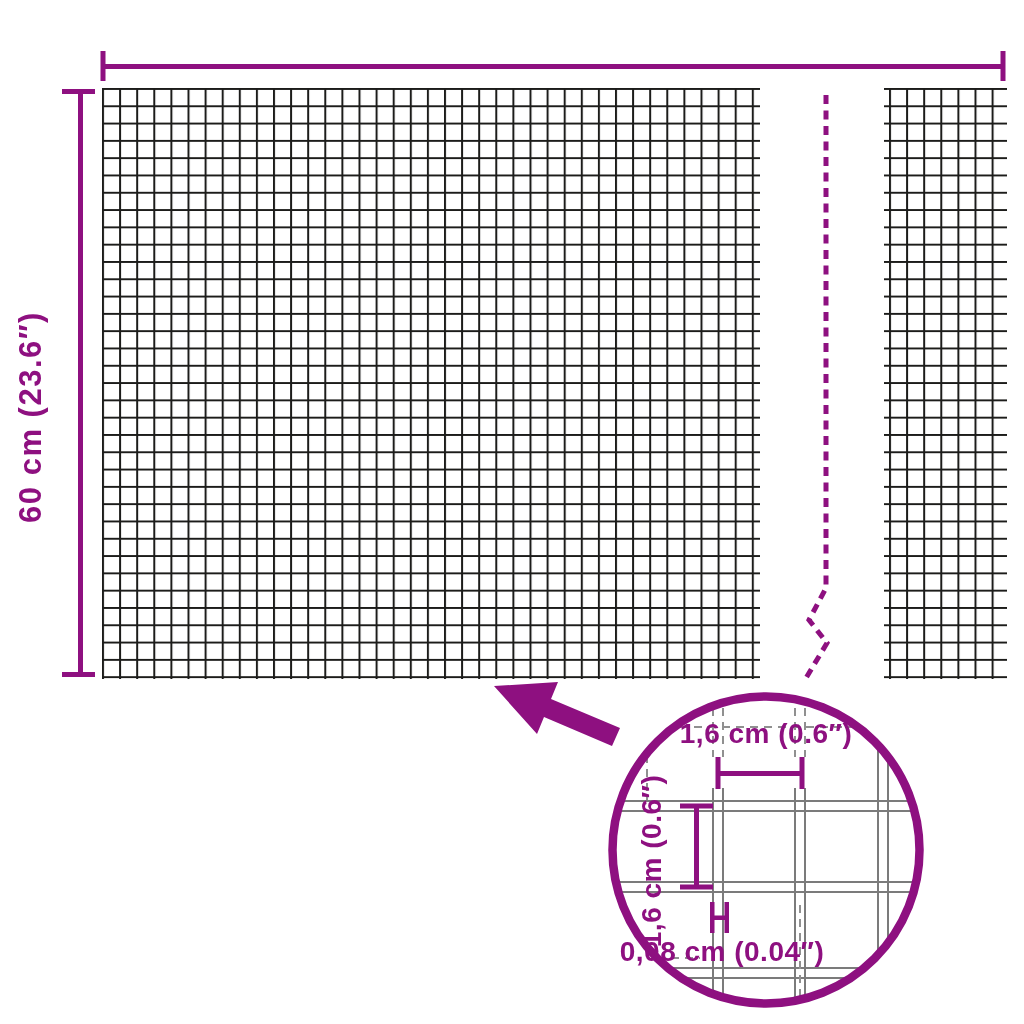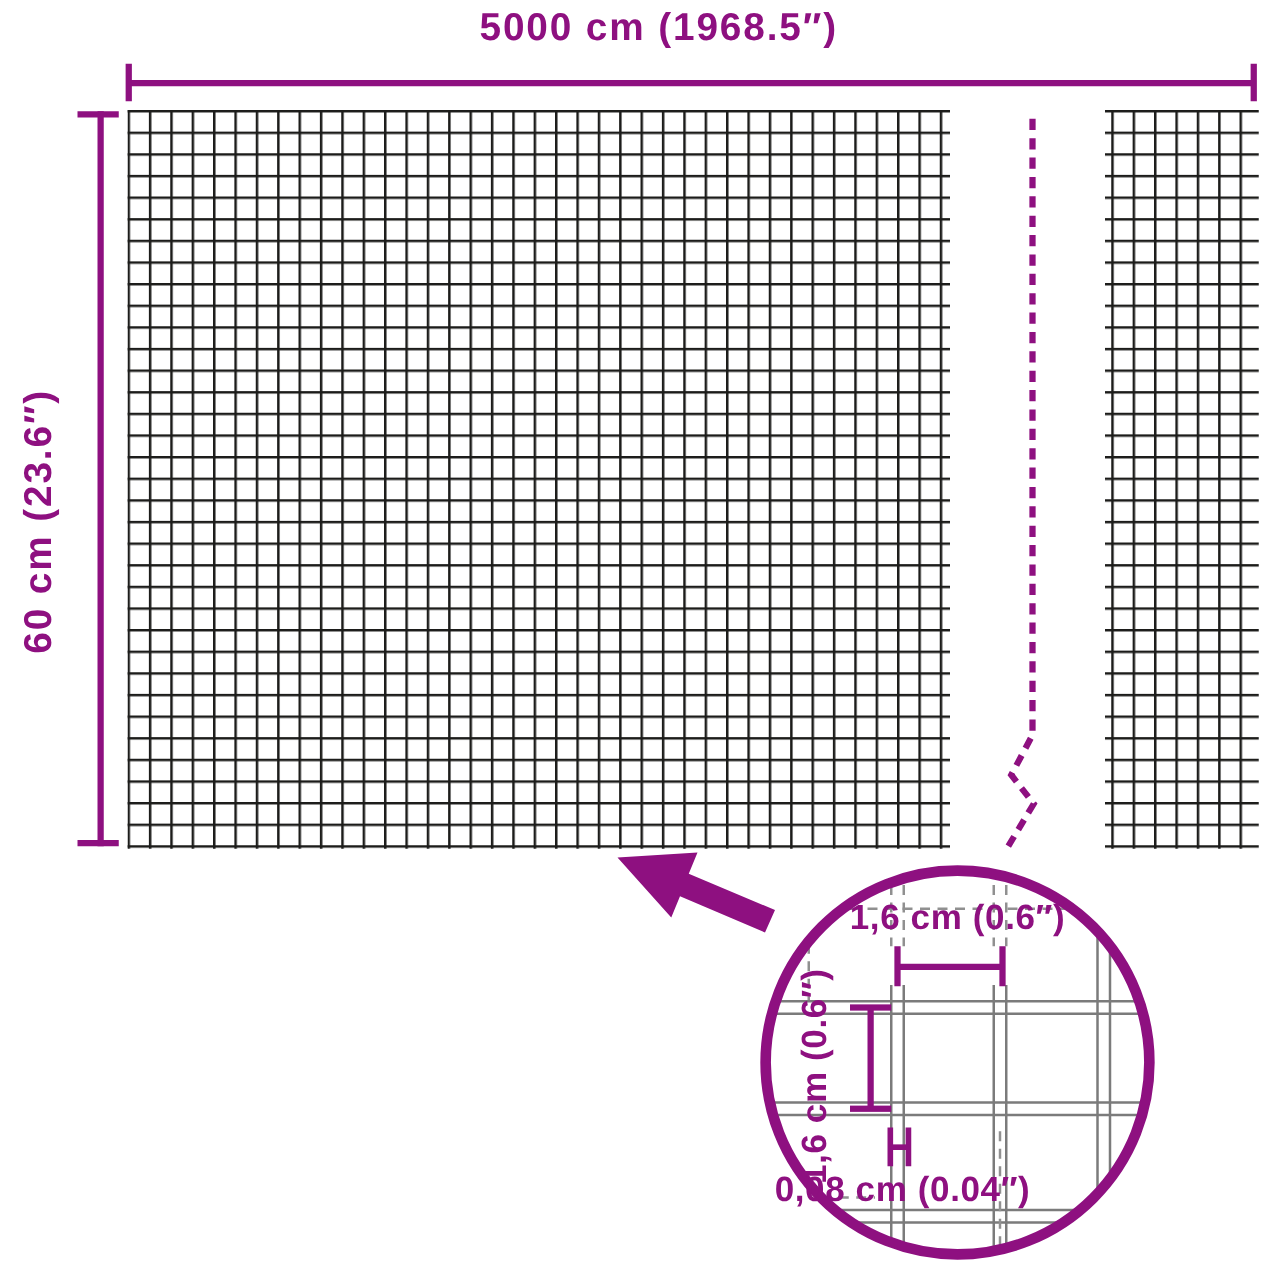--- a/index.html
+++ b/index.html
@@ -81,21 +81,20 @@
       <rect x="710" y="902" width="4.5" height="31"></rect>
       <rect x="724.5" y="902" width="4.5" height="31"></rect>
       <rect x="712" y="915.5" width="15" height="4.5"></rect>
     </g>
 
     <circle cx="766" cy="850" r="153.5" fill="none" stroke="#8E1080" stroke-width="8.5"></circle>
 
     <polygon points="494,686 558,682 551,699 620,728 612,746 544,717 537,734" fill="#8E1080"></polygon>
   </svg>
 
-  <div class="lbl big" style="left:527px;top:22px;">5000 cm (1968.5″)</div>
 
   <div class="lbl big vert" style="left:31px;top:417px;">60 cm (23.6″)</div>
 
   <div class="lbl small" style="left:766px;top:734px;">1,6 cm (0.6″)</div>
 
   <div class="lbl small vert" style="left:652px;top:861px;">1,6 cm (0.6″)</div>
 
   <div class="lbl small" style="left:722px;top:952px;">0,08 cm (0.04″)</div>
 
 </div>

